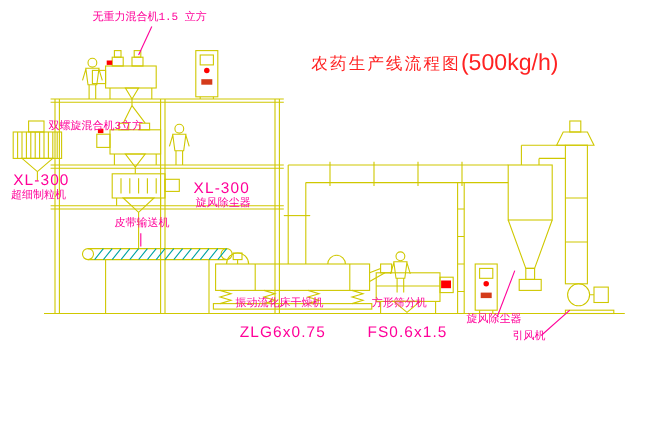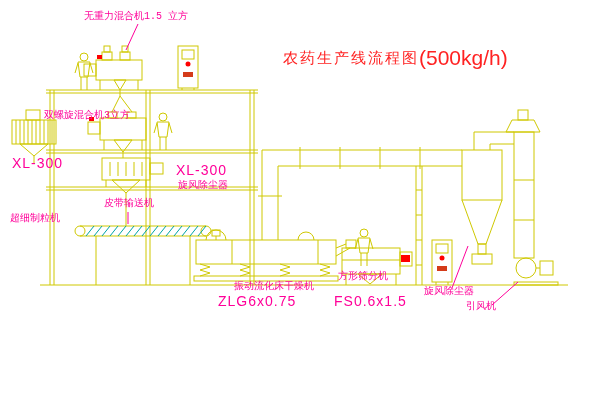--- a/index.html
+++ b/index.html
@@ -177,28 +177,28 @@
   <div id="title">
     <span class="t1">农药生产线流程图</span>
     <span class="t2">(500kg/h)</span>
   </div>
 
   <div class="lbl s10" style="left:84px;top:12px;">无重力混合机1.5 立方</div>
 
   <div class="lbl s10" style="left:44px;top:111px;">双螺旋混合机3立方</div>
 
   <div class="lbl model" style="left:12px;top:156px;">XL-300</div>
-  <div class="lbl s10" style="left:10px;top:174px;margin-top:40px;">超细制粒机</div>
+  <div class="lbl s10" style="left:10px;top:174px;">超细制粒机</div>
 
   <div class="lbl model" style="left:176px;top:163px;">XL-300</div>
   <div class="lbl s10" style="left:178px;top:181px;">旋风除尘器</div>
 
   <div class="lbl s10" style="left:104px;top:199px;">皮带输送机</div>
 
-  <div class="lbl s10" style="left:214px;top:282px;margin-left:20px;">振动流化床干燥机</div>
+  <div class="lbl s10" style="left:214px;top:272px;">振动流化床干燥机</div>
   <div class="lbl model" style="left:218px;top:294px;">ZLG6x0.75</div>
 
   <div class="lbl s10" style="left:338px;top:272px;">方形筛分机</div>
   <div class="lbl model" style="left:334px;top:294px;">FS0.6x1.5</div>
 
   <div class="lbl s10" style="left:424px;top:287px;">旋风除尘器</div>
 
   <div class="lbl s10" style="left:466px;top:302px;">引风机</div>
 
 </div>

